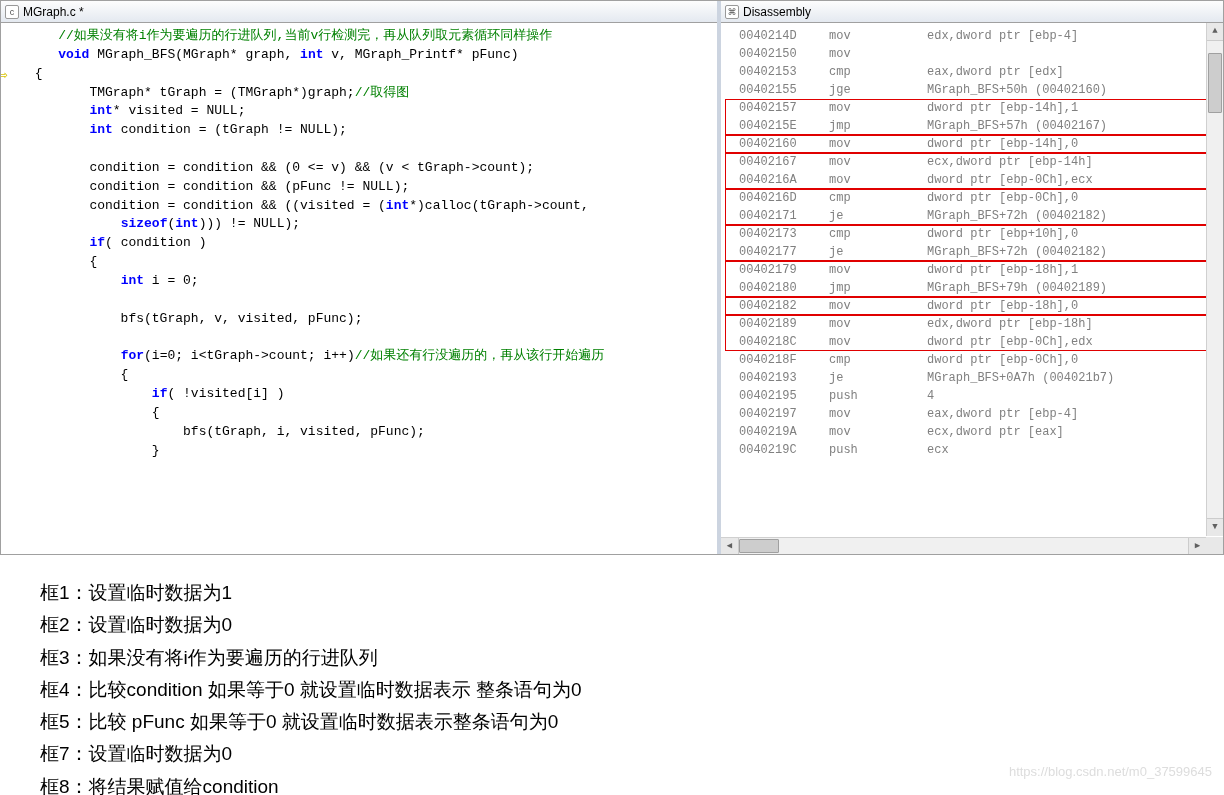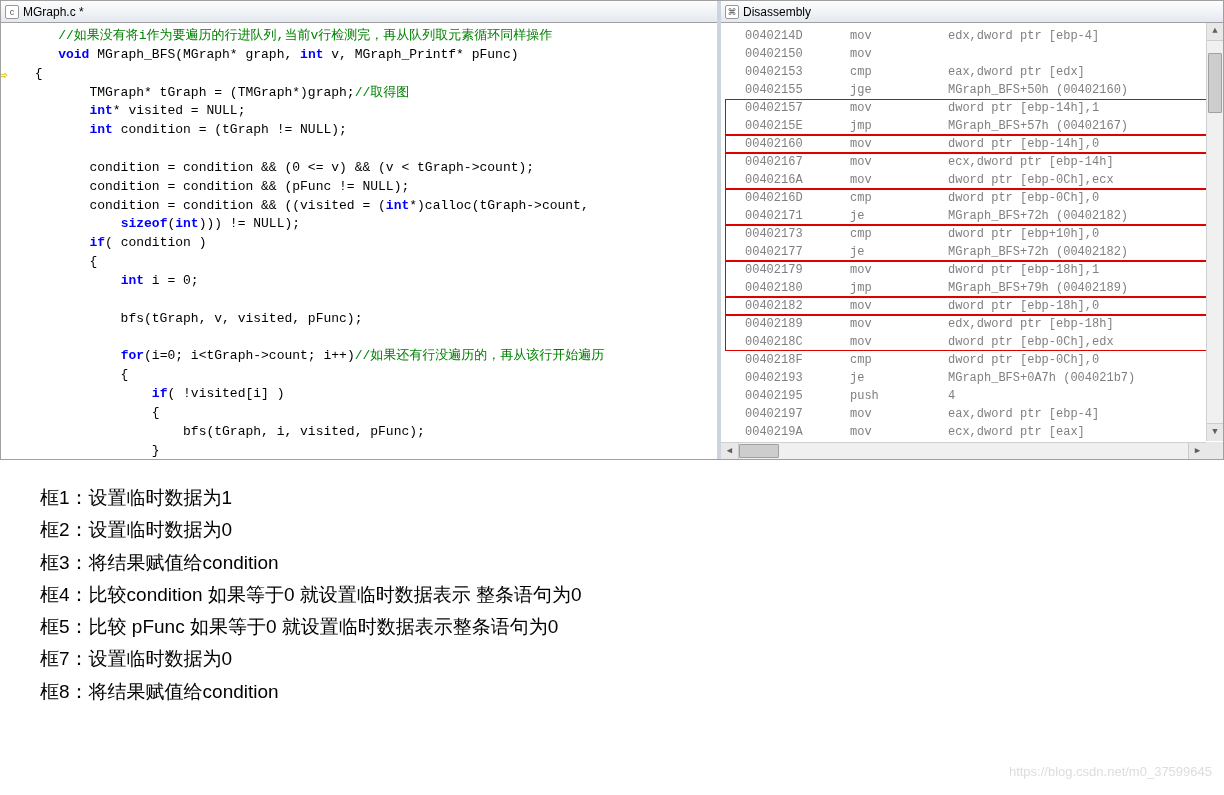--- a/index.html
+++ b/index.html
@@ -7,24 +7,24 @@
 .ide { display:flex; border:1px solid #a0a0a0; background:#f0f0f0; }
 .pane { background:#fff; display:flex; flex-direction:column; }
 .left { flex:0 0 720px; border-right:4px solid #ccd4e0; }
 .right { flex:1; }
 .tab-bar { height:22px; background:linear-gradient(#fdfdfd,#e4e9f0); border-bottom:1px solid #a0a0a0; display:flex; align-items:center; padding-left:4px; gap:4px; font-size:12px; }
 .tab-bar .ico { width:14px; height:14px; display:inline-flex; align-items:center; justify-content:center; background:#fff; border:1px solid #999; border-radius:2px; font-size:9px; color:#555;}
 .code { font-family:Consolas,"Courier New",monospace; font-size:13px; line-height:1.45; padding:4px 4px 4px 26px; white-space:pre; overflow:auto; height:436px; color:#000; position:relative;}
 .cm { color:#008000; }
 .kw { color:#0000ff; font-weight:bold; }
 .arrow { position:absolute; left:-2px; color:#d8c200; font-size:14px; font-weight:bold;}
-.disasm { font-family:Consolas,"Courier New",monospace; font-size:12px; color:#808080; padding:4px 24px; height:436px; overflow:hidden; position:relative;}
+.disasm { font-family:Consolas,"Courier New",monospace; font-size:12px; color:#808080; padding:4px 18px; height:531px; overflow:hidden; position:relative;}
 .drow { display:flex; line-height:18px; height:18px;}
 .caddr { width:90px; flex:none;}
-.copc { width:98px; flex:none;margin-left:15px;}
+.copc { width:98px; flex:none;}
 .coper { flex:1; white-space:nowrap;}
 .hl { position:absolute; border:1.5px solid #e00000; pointer-events:none; left:4px; right:14px;}
 .scrollbar-v { position:absolute; right:0; top:0; bottom:18px; width:17px; background:#f0f0f0; border-left:1px solid #d0d0d0;}
 .scrollbar-v::before{content:"▲";position:absolute;top:0;left:0;right:0;height:17px;font-size:9px;color:#606060;text-align:center;line-height:17px;background:#e8e8e8;border-bottom:1px solid #ccc;}
 .scrollbar-v::after{content:"▼";position:absolute;bottom:0;left:0;right:0;height:17px;font-size:9px;color:#606060;text-align:center;line-height:17px;background:#e8e8e8;border-top:1px solid #ccc;}
 .thumb-v{position:absolute;left:1px;right:1px;top:30px;height:60px;background:#cdcdcd;border:1px solid #a0a0a0;border-radius:1px;}
 .scrollbar-h { position:absolute; left:0; right:17px; bottom:0; height:17px; background:#f0f0f0; border-top:1px solid #d0d0d0;}
 .scrollbar-h::before{content:"◀";position:absolute;left:0;top:0;bottom:0;width:17px;font-size:9px;color:#606060;text-align:center;line-height:17px;background:#e8e8e8;border-right:1px solid #ccc;}
 .scrollbar-h::after{content:"▶";position:absolute;right:0;top:0;bottom:0;width:17px;font-size:9px;color:#606060;text-align:center;line-height:17px;background:#e8e8e8;border-left:1px solid #ccc;}
 .thumb-h{position:absolute;top:1px;bottom:1px;left:18px;width:40px;background:#cdcdcd;border:1px solid #a0a0a0;border-radius:1px;}
@@ -212,19 +212,19 @@
           <div class="thumb-h"></div>
         </div>
       <div class="corner"></div>
     </div>
   </div>
 </div>
 
 <div class="notes" id="notes-area">
     <div>框1：设置临时数据为1</div>
     <div>框2：设置临时数据为0</div>
-    <div>框3：将结果赋值给condition</div>
+    <div>框3：如果没有将i作为要遍历的行进队列</div>
     <div>框4：比较condition 如果等于0 就设置临时数据表示 整条语句为0</div>
     <div>框5：比较 pFunc 如果等于0 就设置临时数据表示整条语句为0</div>
     <div>框7：设置临时数据为0</div>
     <div>框8：将结果赋值给condition</div>
   </div>
 <div class="watermark">https://blog.csdn.net/m0_37599645</div>
 
 </body></html>

